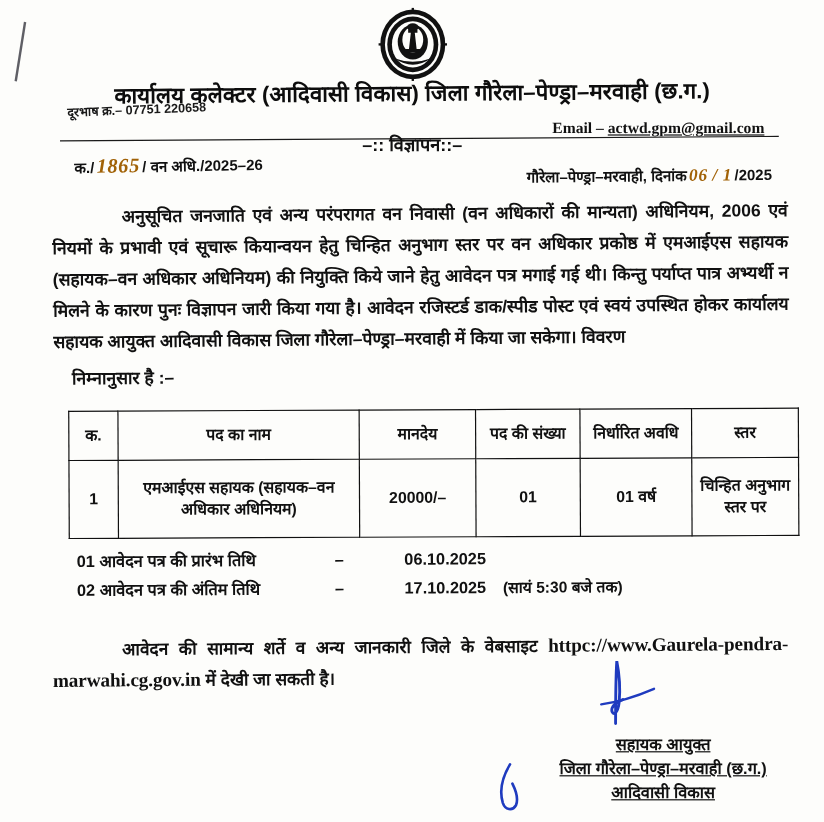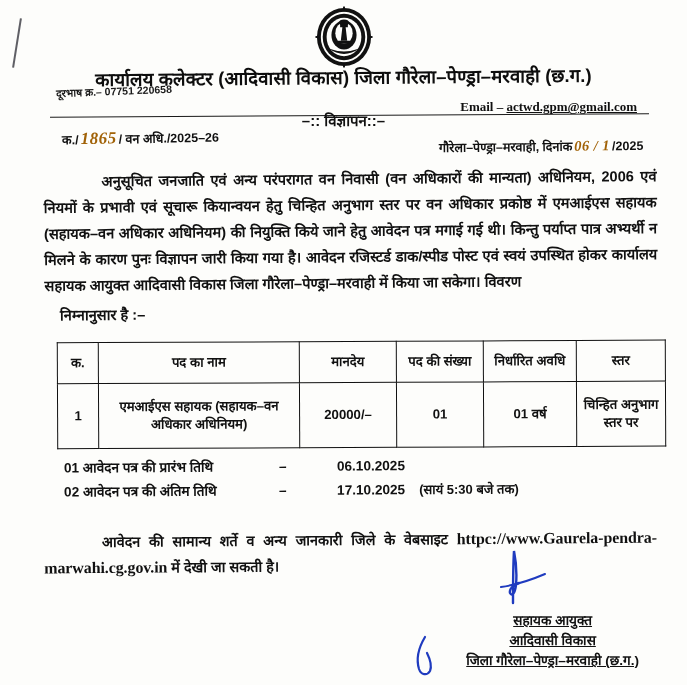--- a/index.html
+++ b/index.html
@@ -369,17 +369,17 @@
     <path d="M30 56 C30 38 30 20 31 4 C33 14 34 26 33 38 C32 46 29 50 27 46 C26 42 30 38 36 36" fill="none" stroke="#1f3bbf" stroke-width="2.4" stroke-linecap="round"></path>
     <path d="M18 40 C32 38 48 33 62 27" fill="none" stroke="#1f3bbf" stroke-width="2" stroke-linecap="round"></path>
   </svg>
 
   <svg class="initial-ink" viewBox="0 0 34 42">
     <path d="M12 2 C6 12 3 24 6 34 C8 40 14 41 17 36 C19 31 17 24 14 18" fill="none" stroke="#1f3bbf" stroke-width="2.2" stroke-linecap="round"></path>
   </svg>
 
   <div class="sign-block">
     <span class="ln">सहायक आयुक्त</span>
+    <span class="ln">जिला गौरेला–पेण्ड्रा–मरवाही (छ.ग.)</span>
     <span class="ln">आदिवासी विकास</span>
-    <span class="ln">जिला गौरेला–पेण्ड्रा–मरवाही (छ.ग.)</span>
   </div>
 
 </div>
 
 </body></html>

